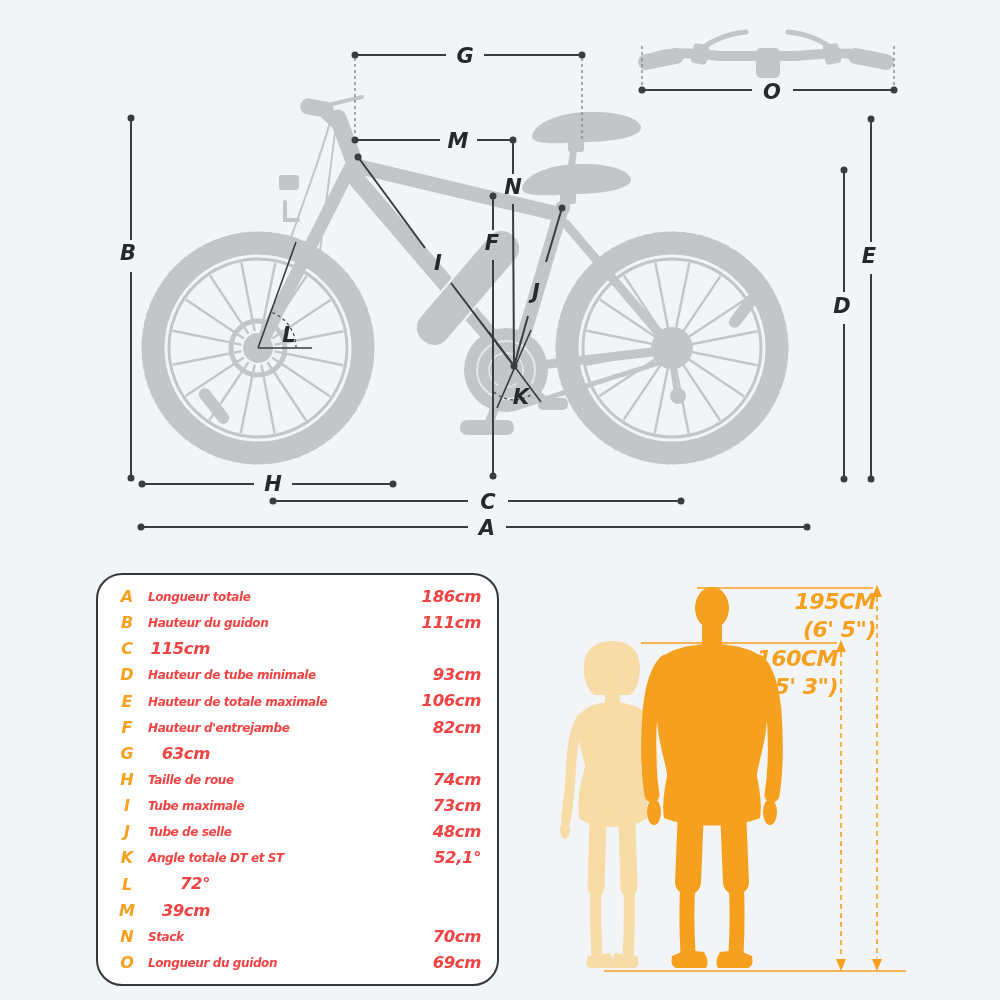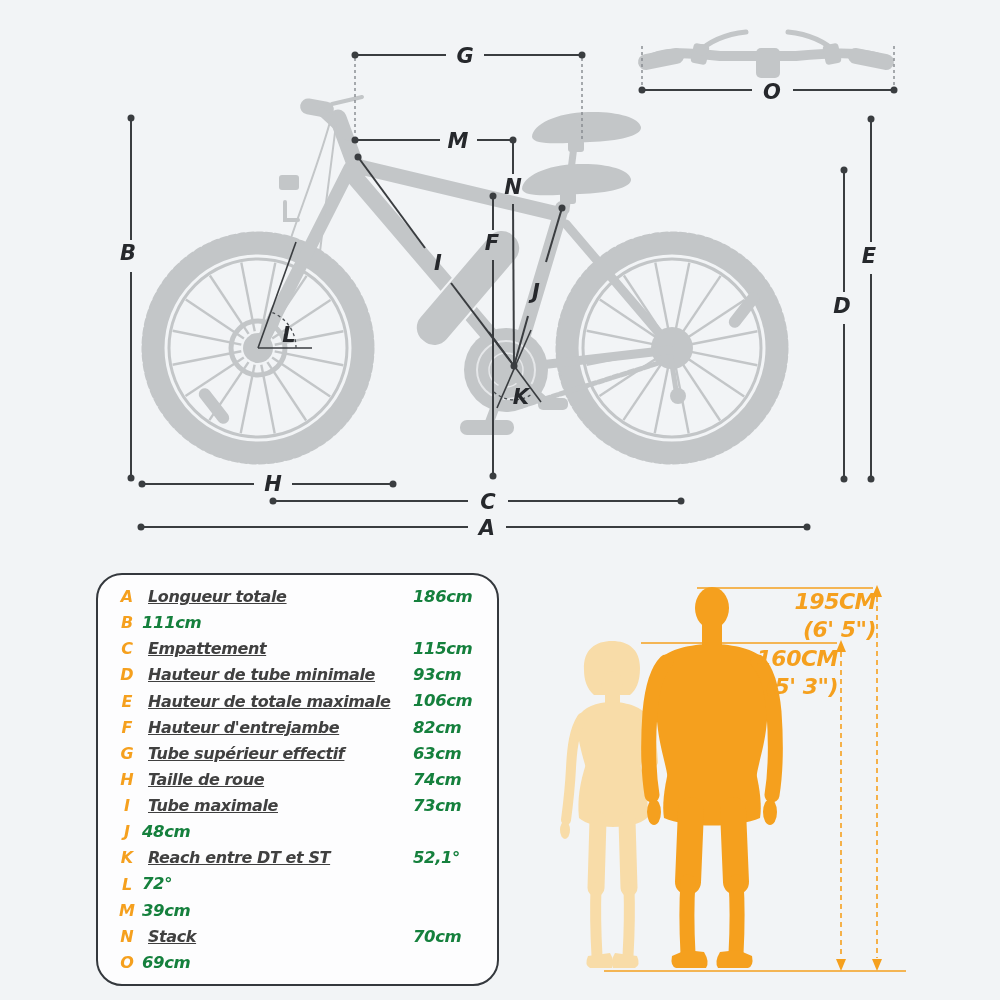--- a/index.html
+++ b/index.html
@@ -29,22 +29,22 @@
   .orange-dash{stroke:#F5A01E;stroke-width:1.6;fill:none;stroke-dasharray:5 4;}
   .orange-arrow{fill:#F5A01E;}
   .hlabel{font-size:22px;font-weight:bold;font-style:italic;fill:#F5A01E;text-anchor:end;letter-spacing:-0.5px;}
 
   
   .card{position:absolute;left:96px;top:573px;width:403px;height:413px;background:#FDFDFE;
         border:2px solid #34383D;border-radius:26px;box-sizing:border-box;
         padding:9px 16px 8px 14px;display:flex;flex-direction:column;justify-content:space-between;}
   .spec-row{display:flex;align-items:center;flex:1;font-style:italic;font-weight:bold;line-height:1;}
   .spec-row .letter{flex:none;width:30px;text-align:center;color:#F5A01E;font-size:16px;}
-  .spec-row .label{flex:1;color:#404040;font-size:16px;white-space:nowrap;letter-spacing:-0.4px;padding-left:6px;text-decoration:underline;}
-  .spec-row .value{flex:none;width:68px;color:#15803d;font-size:16.5px;letter-spacing:-0.4px;}
+  .spec-row .label{flex:1;color:#ef4444;font-size:12px;white-space:nowrap;letter-spacing:-0.4px;padding-left:6px;}
+  .spec-row .value{flex:none;width:68px;color:#ef4444;font-size:16.5px;letter-spacing:-0.4px;text-align:right;}
 </style>
 </head>
 <body>
 
 <div class="stage">
 
 <svg width="1000" height="1000" viewBox="0 0 1000 1000">
 
   <g>
 
@@ -320,78 +320,79 @@
 
   <div class="card">
 
   <div class="spec-row">
         <span class="letter">A</span>
         <span class="label">Longueur totale</span>
         <span class="value">186cm</span>
       </div>
       <div class="spec-row">
         <span class="letter">B</span>
+        <span class="label">Hauteur du guidon</span>
         <span class="value">111cm</span>
       </div>
       <div class="spec-row">
         <span class="letter">C</span>
-        <span class="label">Empattement</span>
         <span class="value">115cm</span>
       </div>
       <div class="spec-row">
         <span class="letter">D</span>
         <span class="label">Hauteur de tube minimale</span>
         <span class="value">93cm</span>
       </div>
       <div class="spec-row">
         <span class="letter">E</span>
         <span class="label">Hauteur de totale maximale</span>
         <span class="value">106cm</span>
       </div>
       <div class="spec-row">
         <span class="letter">F</span>
         <span class="label">Hauteur d'entrejambe</span>
         <span class="value">82cm</span>
       </div>
       <div class="spec-row">
         <span class="letter">G</span>
-        <span class="label">Tube supérieur effectif</span>
         <span class="value">63cm</span>
       </div>
       <div class="spec-row">
         <span class="letter">H</span>
         <span class="label">Taille de roue</span>
         <span class="value">74cm</span>
       </div>
       <div class="spec-row">
         <span class="letter">I</span>
         <span class="label">Tube maximale</span>
         <span class="value">73cm</span>
       </div>
       <div class="spec-row">
         <span class="letter">J</span>
+        <span class="label">Tube de selle</span>
         <span class="value">48cm</span>
       </div>
       <div class="spec-row">
         <span class="letter">K</span>
-        <span class="label">Reach entre DT et ST</span>
+        <span class="label">Angle totale DT et ST</span>
         <span class="value">52,1°</span>
       </div>
       <div class="spec-row">
         <span class="letter">L</span>
         <span class="value">72°</span>
       </div>
       <div class="spec-row">
         <span class="letter">M</span>
         <span class="value">39cm</span>
       </div>
       <div class="spec-row">
         <span class="letter">N</span>
         <span class="label">Stack</span>
         <span class="value">70cm</span>
       </div>
       <div class="spec-row">
         <span class="letter">O</span>
+        <span class="label">Longueur du guidon</span>
         <span class="value">69cm</span>
       </div>
     </div>
 
 </div>
 
 </body></html>

